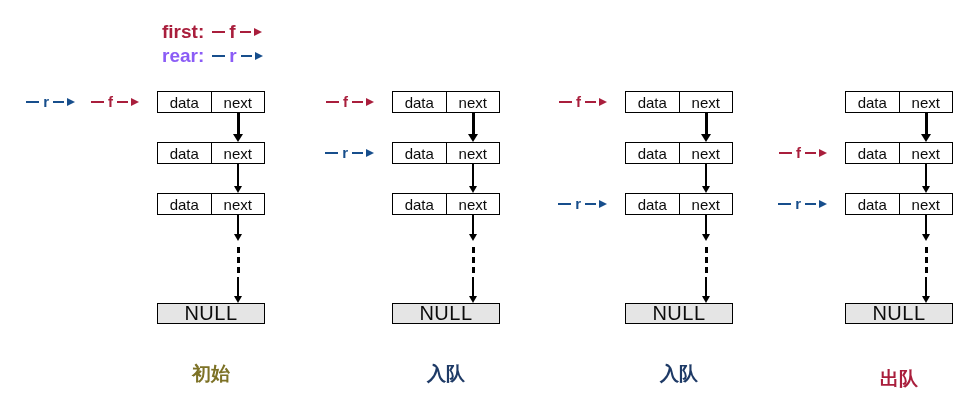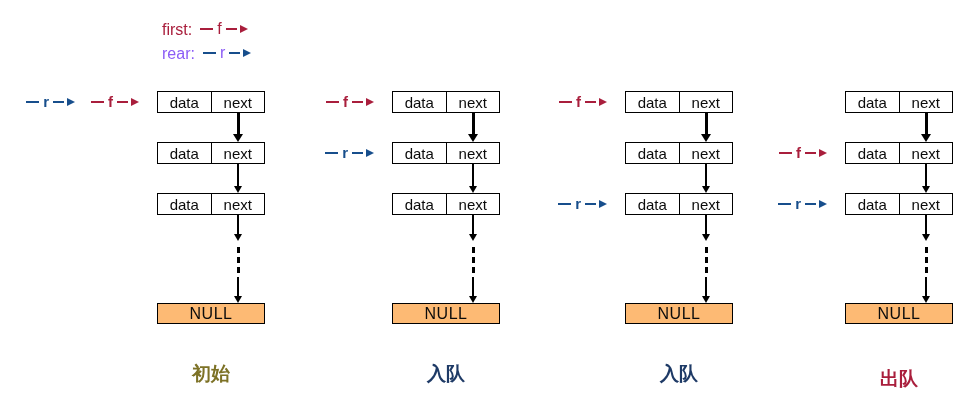--- a/index.html
+++ b/index.html
@@ -2,34 +2,34 @@
 <html><head>
 <meta charset="utf-8">
 <style>
   html,body{margin:0;padding:0;background:#ffffff;}
   .canvas{
     position:relative;width:969px;height:408px;background:#ffffff;overflow:hidden;
     font-family:"Liberation Sans","DejaVu Sans",sans-serif;
   }
   
   .legend{position:absolute;left:162px;top:21px;}
-  .legend-row{display:flex;align-items:flex-start;height:22px;margin-bottom:2px;font-size:16px;font-weight:normal;}
+  .legend-row{display:flex;align-items:center;height:22px;margin-bottom:2px;font-size:19px;font-weight:bold;}
   .legend-row .cap{margin-right:8px;}
   
   .ptr{position:absolute;display:flex;align-items:center;gap:4px;height:16px;font-size:15px;font-weight:bold;}
   .ptr-inline{display:flex;align-items:center;gap:4px;height:16px;}
   .dash{width:13px;height:2px;}
   .aline{width:11px;height:2px;}
   .ahead{width:0;height:0;border-top:4.5px solid transparent;border-bottom:4.5px solid transparent;border-left:8px solid;margin-left:-1px;}
   .ltr{line-height:14px;}
   
   .node{position:absolute;width:108px;height:22px;border:1.4px solid #000;box-sizing:border-box;display:flex;background:#fff;}
   .cell{flex:1;display:flex;align-items:center;justify-content:center;font-size:15px;color:#0b0b0b;}
   .cell.next{border-left:1.4px solid #000;}
-  .nullbox{position:absolute;width:108px;height:21px;border:1.4px solid #000;box-sizing:border-box;display:flex;align-items:center;justify-content:center;font-size:16px;color:#0b0b0b;background:#fdba74;letter-spacing:0.5px;}
+  .nullbox{position:absolute;width:108px;height:21px;border:1.4px solid #000;box-sizing:border-box;display:flex;align-items:center;justify-content:center;font-size:20px;color:#0b0b0b;background:#e5e5e5;letter-spacing:0.5px;}
   
   .varr{position:absolute;display:flex;flex-direction:column;align-items:center;}
   .varr .vline{background:#000;}
   .varr .vhead{width:0;height:0;}
   .vdash{position:absolute;width:0;border-left:3px dashed #000;}
   
   .cap-label{position:absolute;width:90px;text-align:center;font-size:19px;font-weight:bold;}
   .watermark{position:absolute;left:792px;top:368px;font-size:19px;color:#c6c6c6;white-space:nowrap;}
 </style>
 </head>

